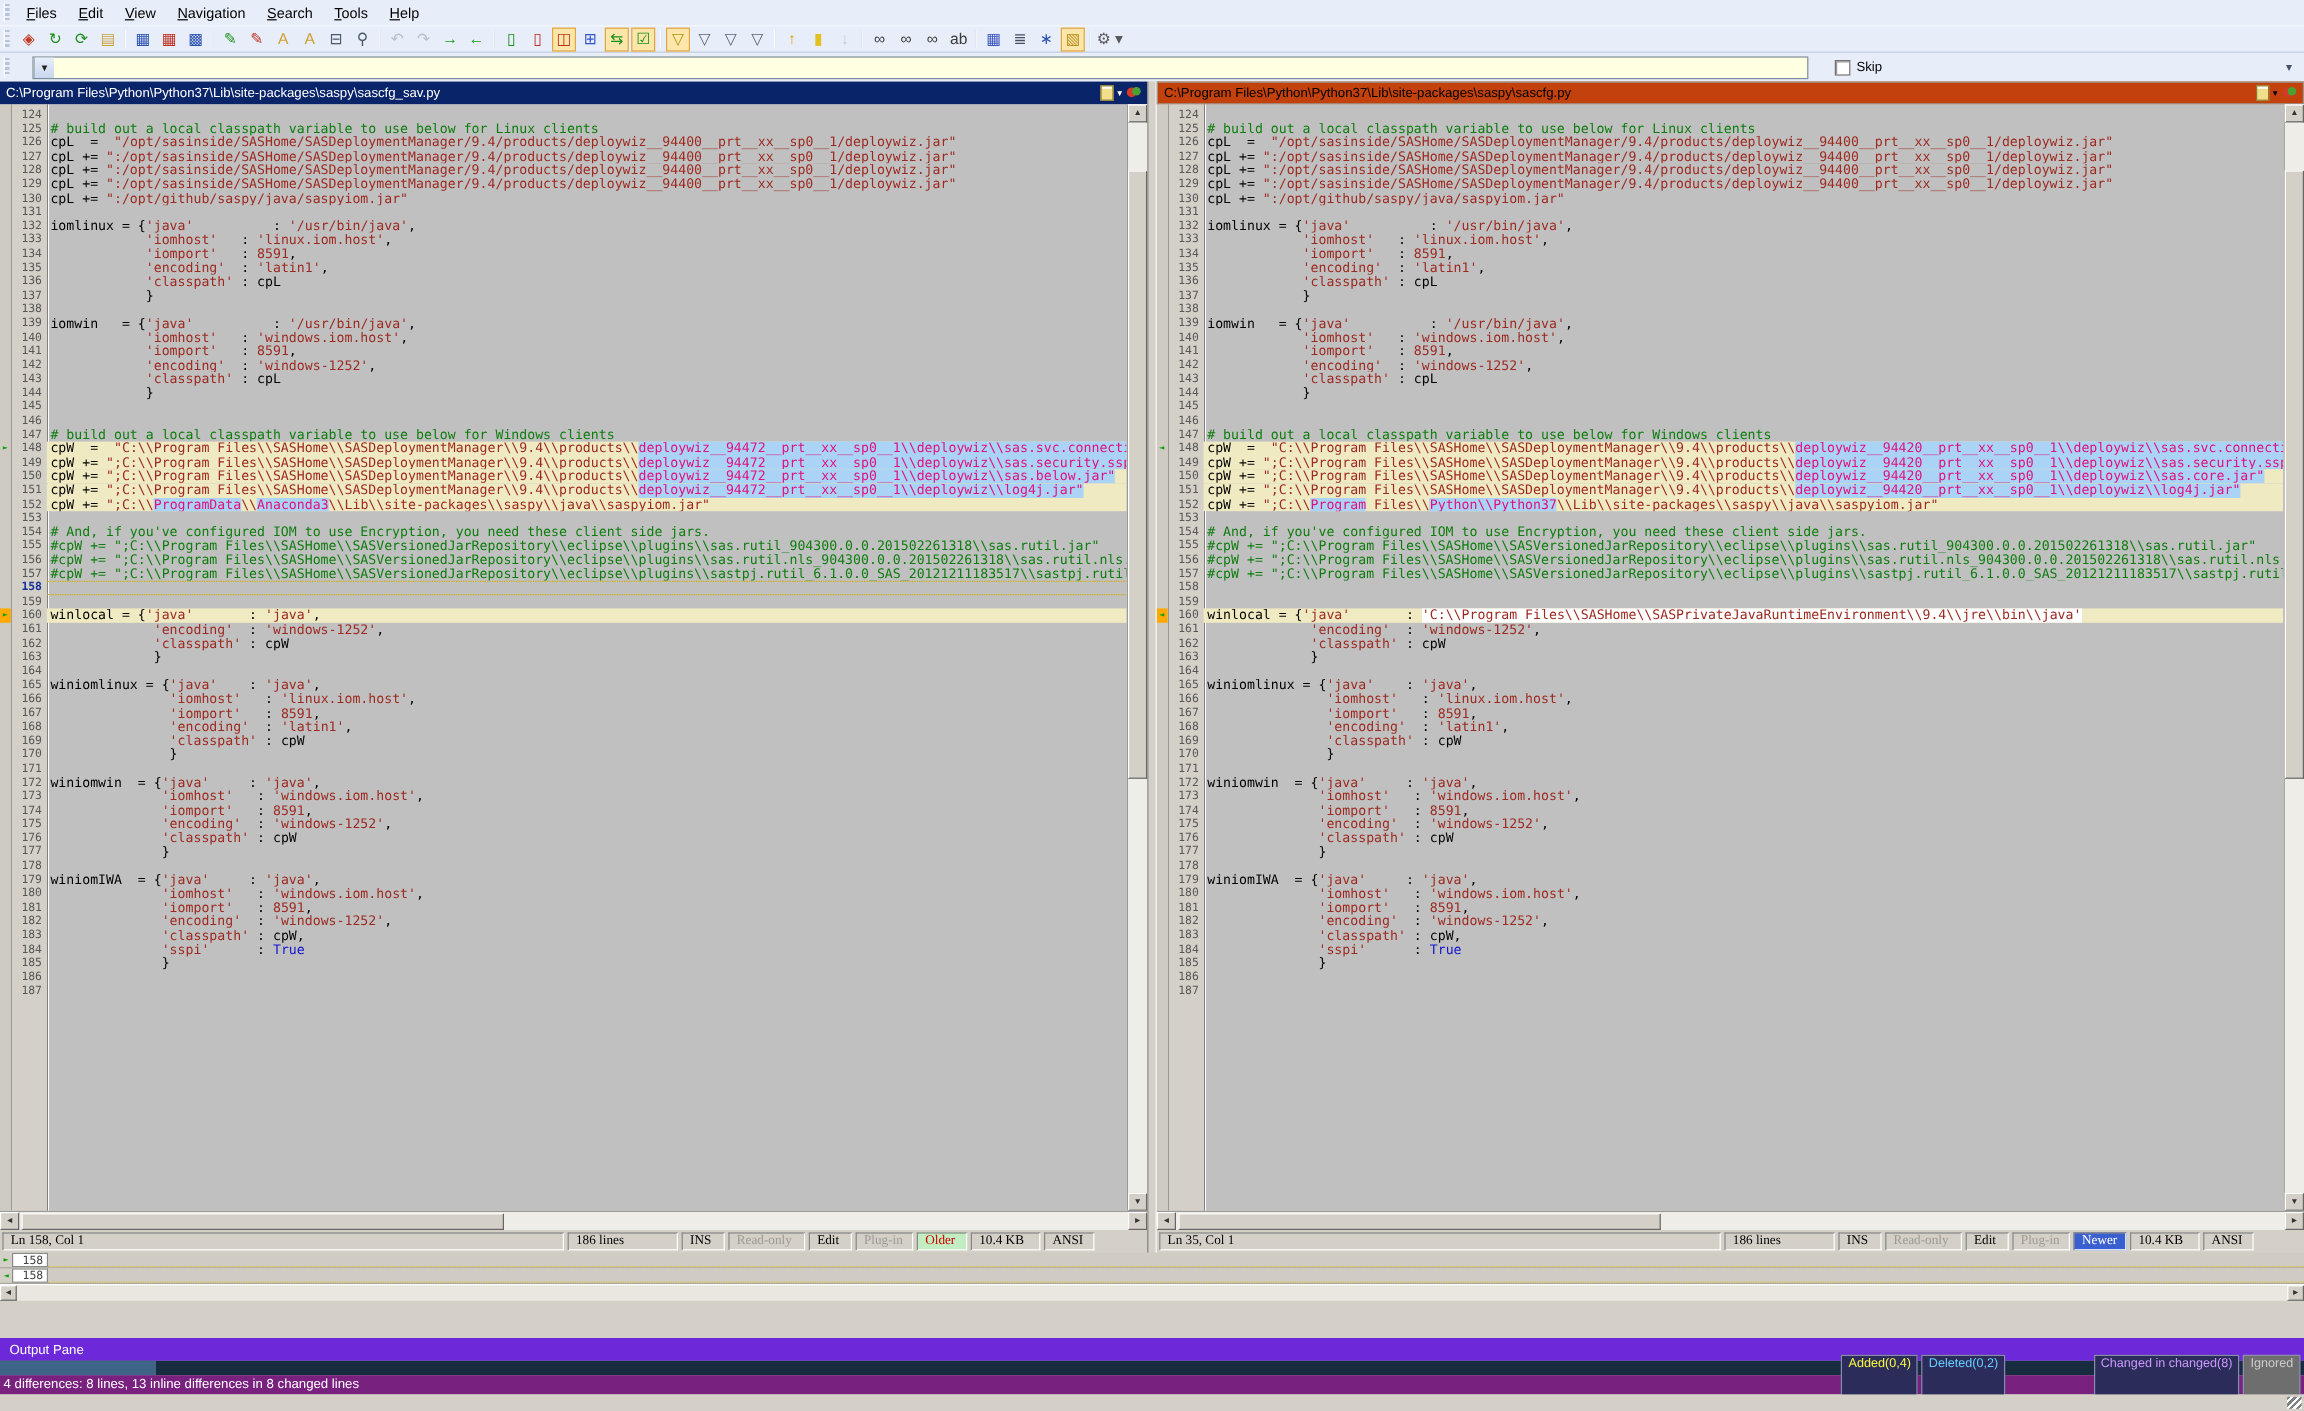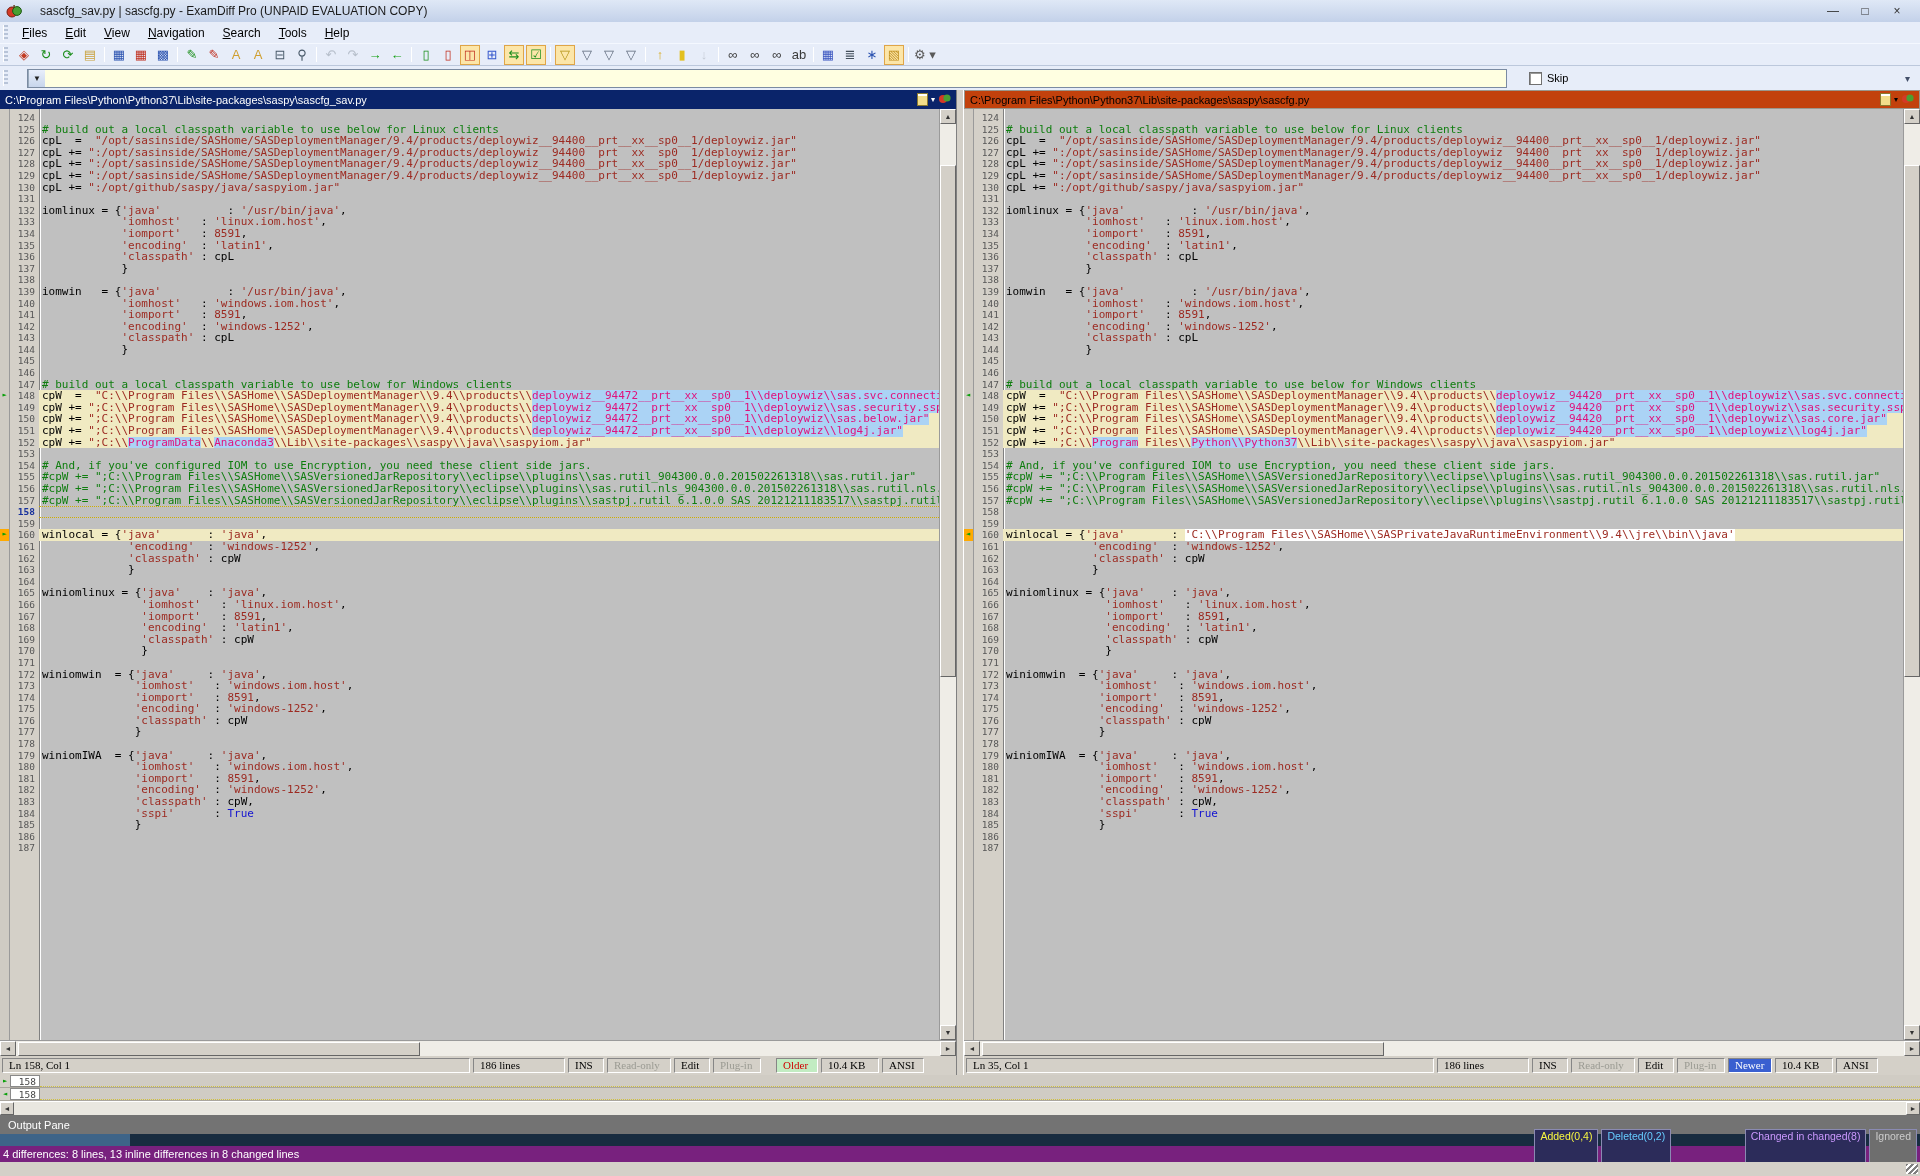--- a/index.html
+++ b/index.html
@@ -100,54 +100,39 @@
     border-bottom:1px solid #aaa69e; align-items:stretch; }
   .mini-row .mmk { flex:0 0 10px; font-size:7px; color:#0aa00a; text-align:center; line-height:12px; }
   .mini-row .mmk.l span { display:inline-block; transform:scaleX(-1); }
   .mini-row .mln { flex:0 0 30px; background:#fff; border:1px solid #8a8a8a; color:#444;
     text-align:right; padding-right:3px; font-size:9.5px; }
   .mini-row .mct { flex:1; background:#d0ccc4; border-bottom:1px dotted #cfc040; }
   .mini-hscroll { height:14px; background:#e9e7e0; display:flex; border-top:1px solid #fff; }
   .mhbtn { width:14px; background:#d4d0c8; border:1px solid; border-color:#fff #666 #666 #fff;
     font-size:7px; color:#333; display:flex; align-items:center; justify-content:center; }
   .mhbtn.right { margin-left:auto; }
-  .output-bar { height:19px; background:#737373; color:#fff; font-size:11px;
-    display:flex; align-items:center; padding-left:8px; }
+  .output-bar { height:19px; background:#6d28d9; color:#fff; font-size:11px;
+    display:flex; align-items:center; padding-left:8px;margin-top:31px; }
   .tab-strip { height:12px; background:#182c40; display:flex; }
   .tab-block { width:130px; height:100%; background:#3e6488; }
   .purple-bar { height:16px; background:#78217e; color:#fff; font-size:11px;
     display:flex; align-items:center; padding:0 3px; }
   .counters { margin-left:auto; display:flex; gap:3px; }
   .counter { background:#2c2c5a; border:1px solid #8a8ab2; padding:0 5px; font-size:10.5px;
     white-space:nowrap; }
   .counter.ign { background:#6e6e6e; color:#d8d8d8; }
   .bottom-edge { height:14px; background:#d4d0c8; position:relative; }
   .size-grip { position:absolute; right:2px; bottom:2px; width:12px; height:10px;
     background:repeating-linear-gradient(135deg,#808080 0 2px,#fff 2px 4px); }
 </style>
 </head>
 <body>
 
 <div class="window">
 
-  <div class="titlebar">
-    <span class="app-icon">
-      <svg width="16" height="14" viewBox="0 0 16 14">
-        <circle cx="6" cy="8" r="5" fill="#d43a26" stroke="#7a1e10"></circle>
-        <circle cx="11" cy="7" r="4.4" fill="#4aa032" stroke="#1e5a14"></circle>
-        <rect x="7.4" y="1" width="1.4" height="3" fill="#5a3a14"></rect>
-      </svg>
-    </span>
-    <span class="title-text">sascfg_sav.py  |  sascfg.py - ExamDiff Pro (UNPAID EVALUATION COPY)</span>
-    <span class="win-buttons">
-      <span class="win-btn">—</span>
-      <span class="win-btn">□</span>
-      <span class="win-btn">×</span>
-    </span>
-  </div>
 
   <div class="menubar">
     <span class="grip"></span>
     <div id="menu-items" style="display:flex">
         <span class="menu-item"><u>F</u>iles</span>
         <span class="menu-item"><u>E</u>dit</span>
         <span class="menu-item"><u>V</u>iew</span>
         <span class="menu-item"><u>N</u>avigation</span>
         <span class="menu-item"><u>S</u>earch</span>
         <span class="menu-item"><u>T</u>ools</span>
@@ -390,21 +375,21 @@
           <span class="hthumb"></span>
           <span class="hbtn right">►</span>
         </div>
         <div class="statusbar">
           <span class="sseg" style="width: 468px;">Ln 158, Col 1</span>
           <span class="sseg" style="width: 92px;">186 lines</span>
           <span class="sseg" style="width: 36px;">INS</span>
           <span class="sseg dim" style="width: 64px;">Read-only</span>
           <span class="sseg" style="width: 36px;">Edit</span>
           <span class="sseg dim" style="width: 48px;">Plug-in</span>
-          <span class="sseg older" style="width: 42px; margin-left: 12px;">Older</span>
+          <span class="sseg older" style="width: 42px;">Older</span>
           <span class="sseg" style="width: 58px;">10.4 KB</span>
           <span class="sseg" style="width: 42px;">ANSI</span>
         </div>
       </div>
     <div class="divider"></div>
     <div class="pane-col mir" id="pane1">
         <div class="pane-head inactive">
           <span>C:\Program Files\Python\Python37\Lib\site-packages\saspy\sascfg.py</span>
           <span class="head-icons">
             <span class="copy-ic"></span>

